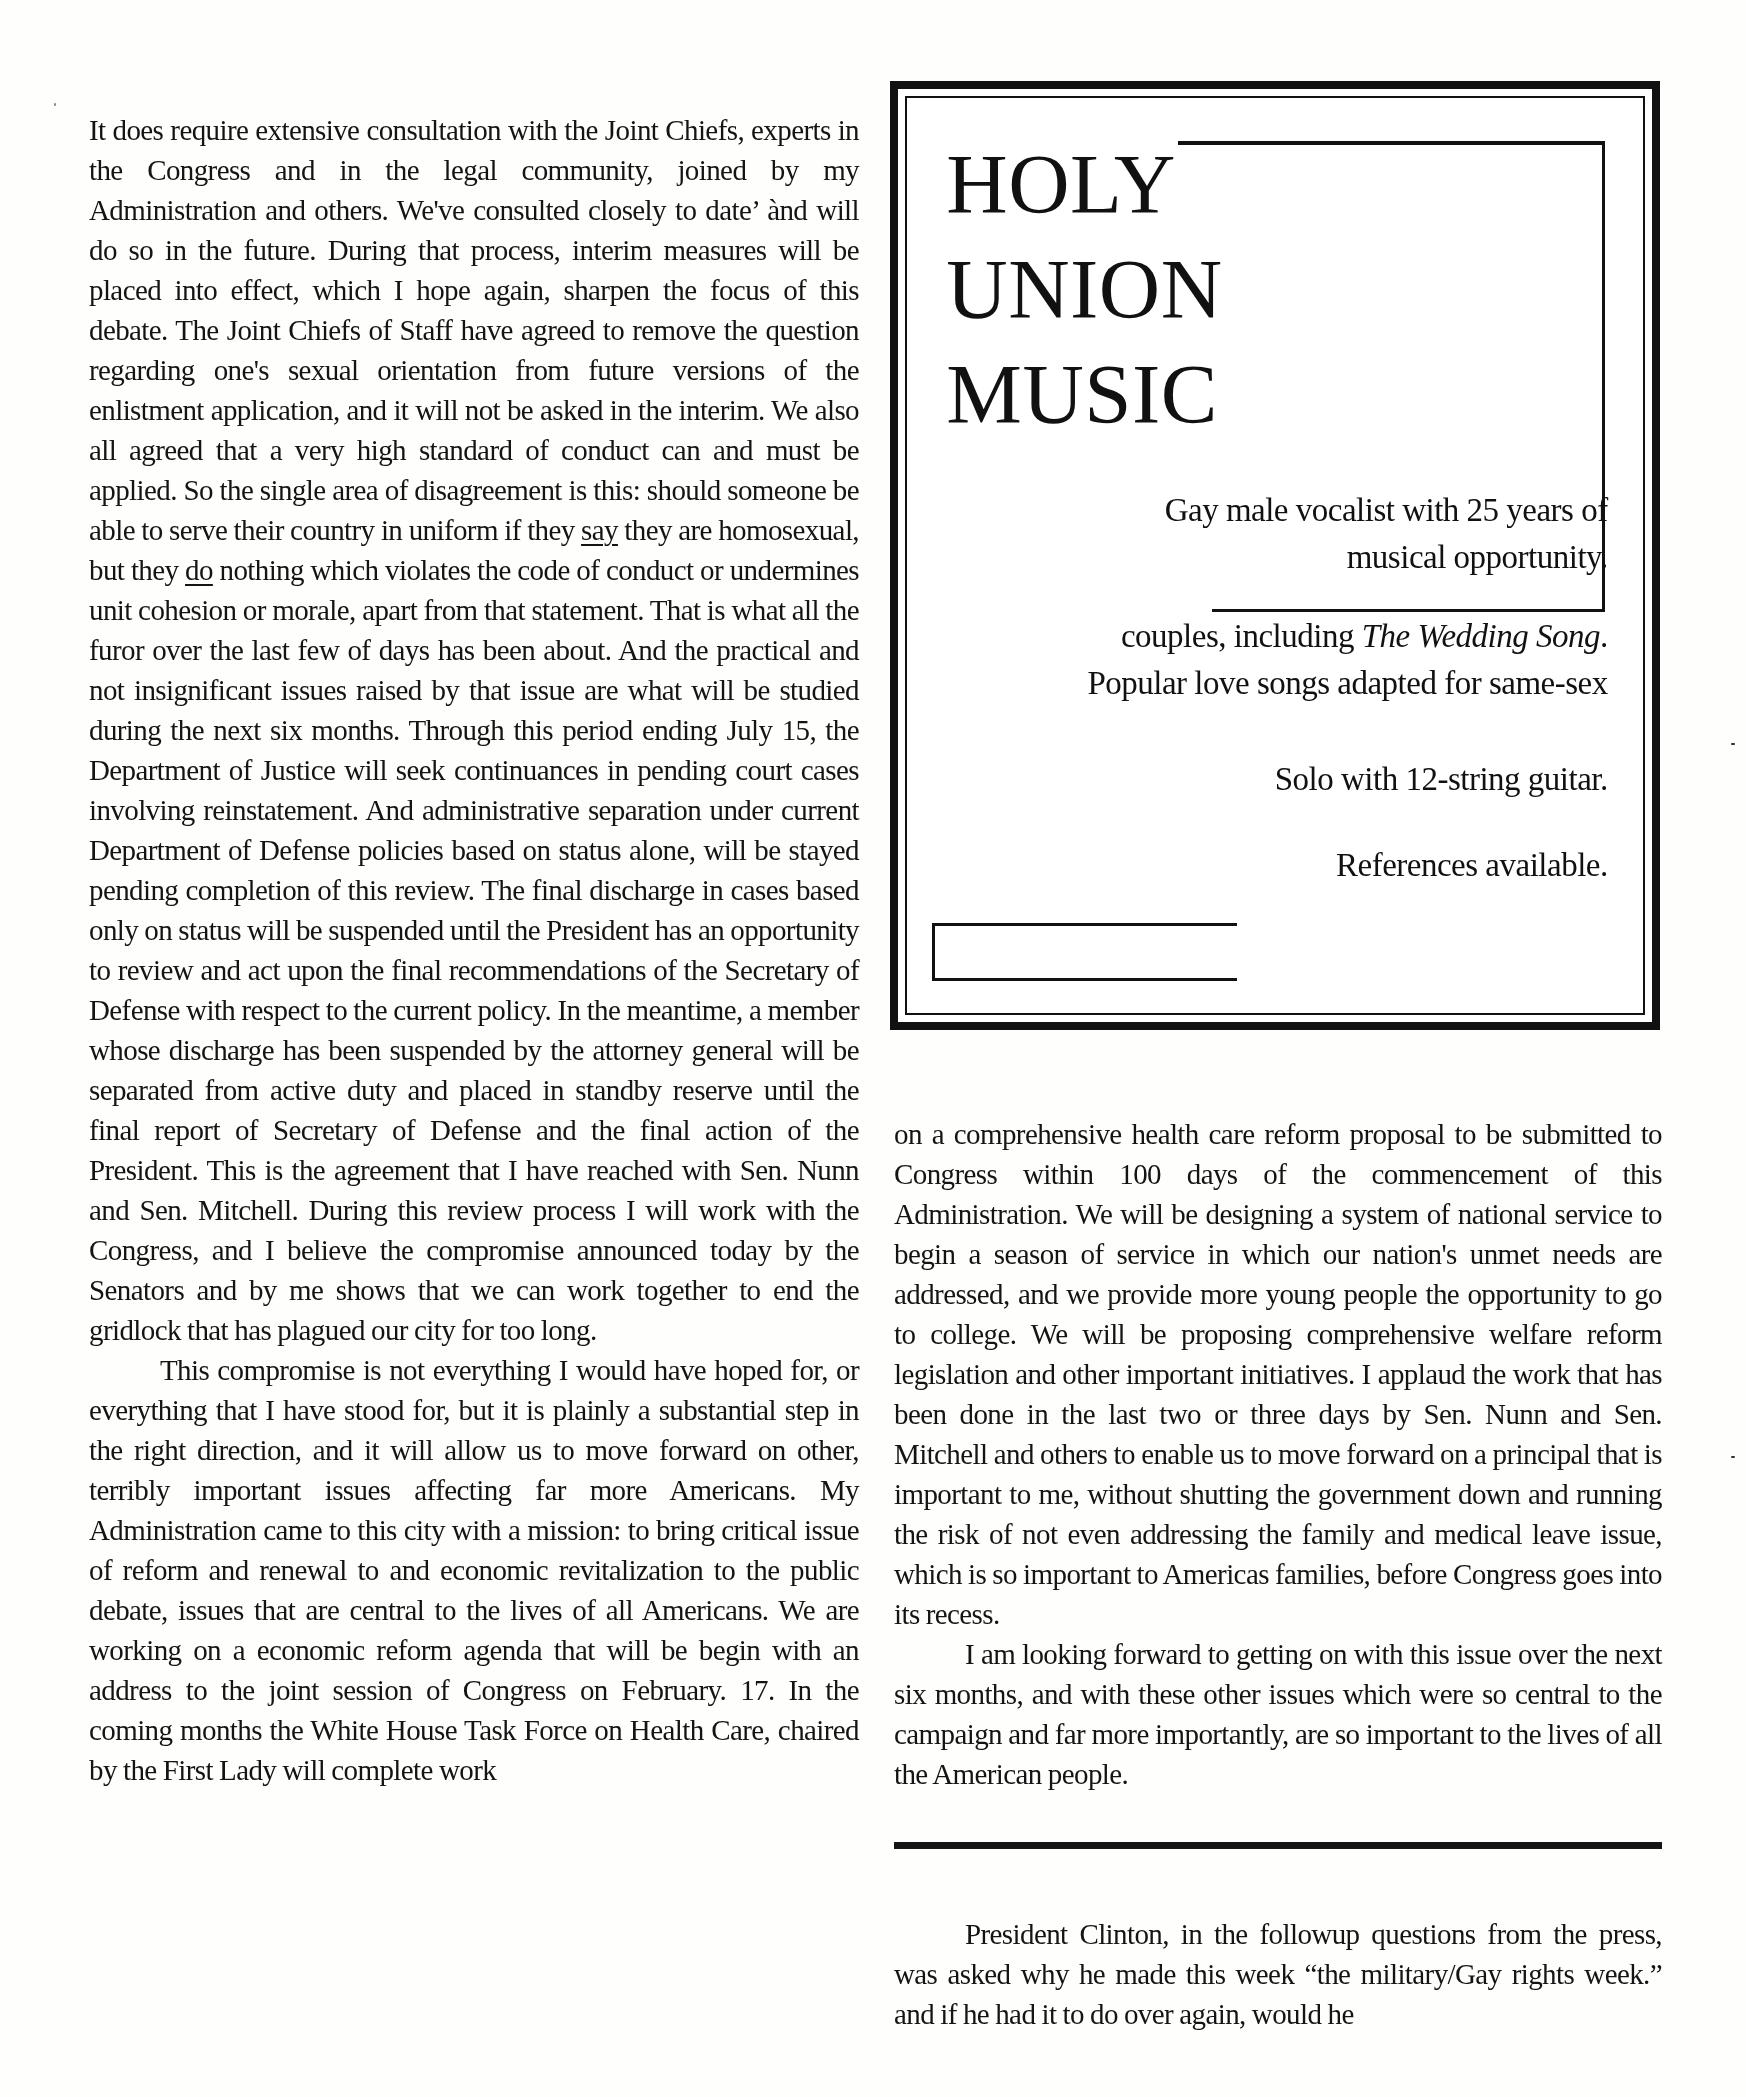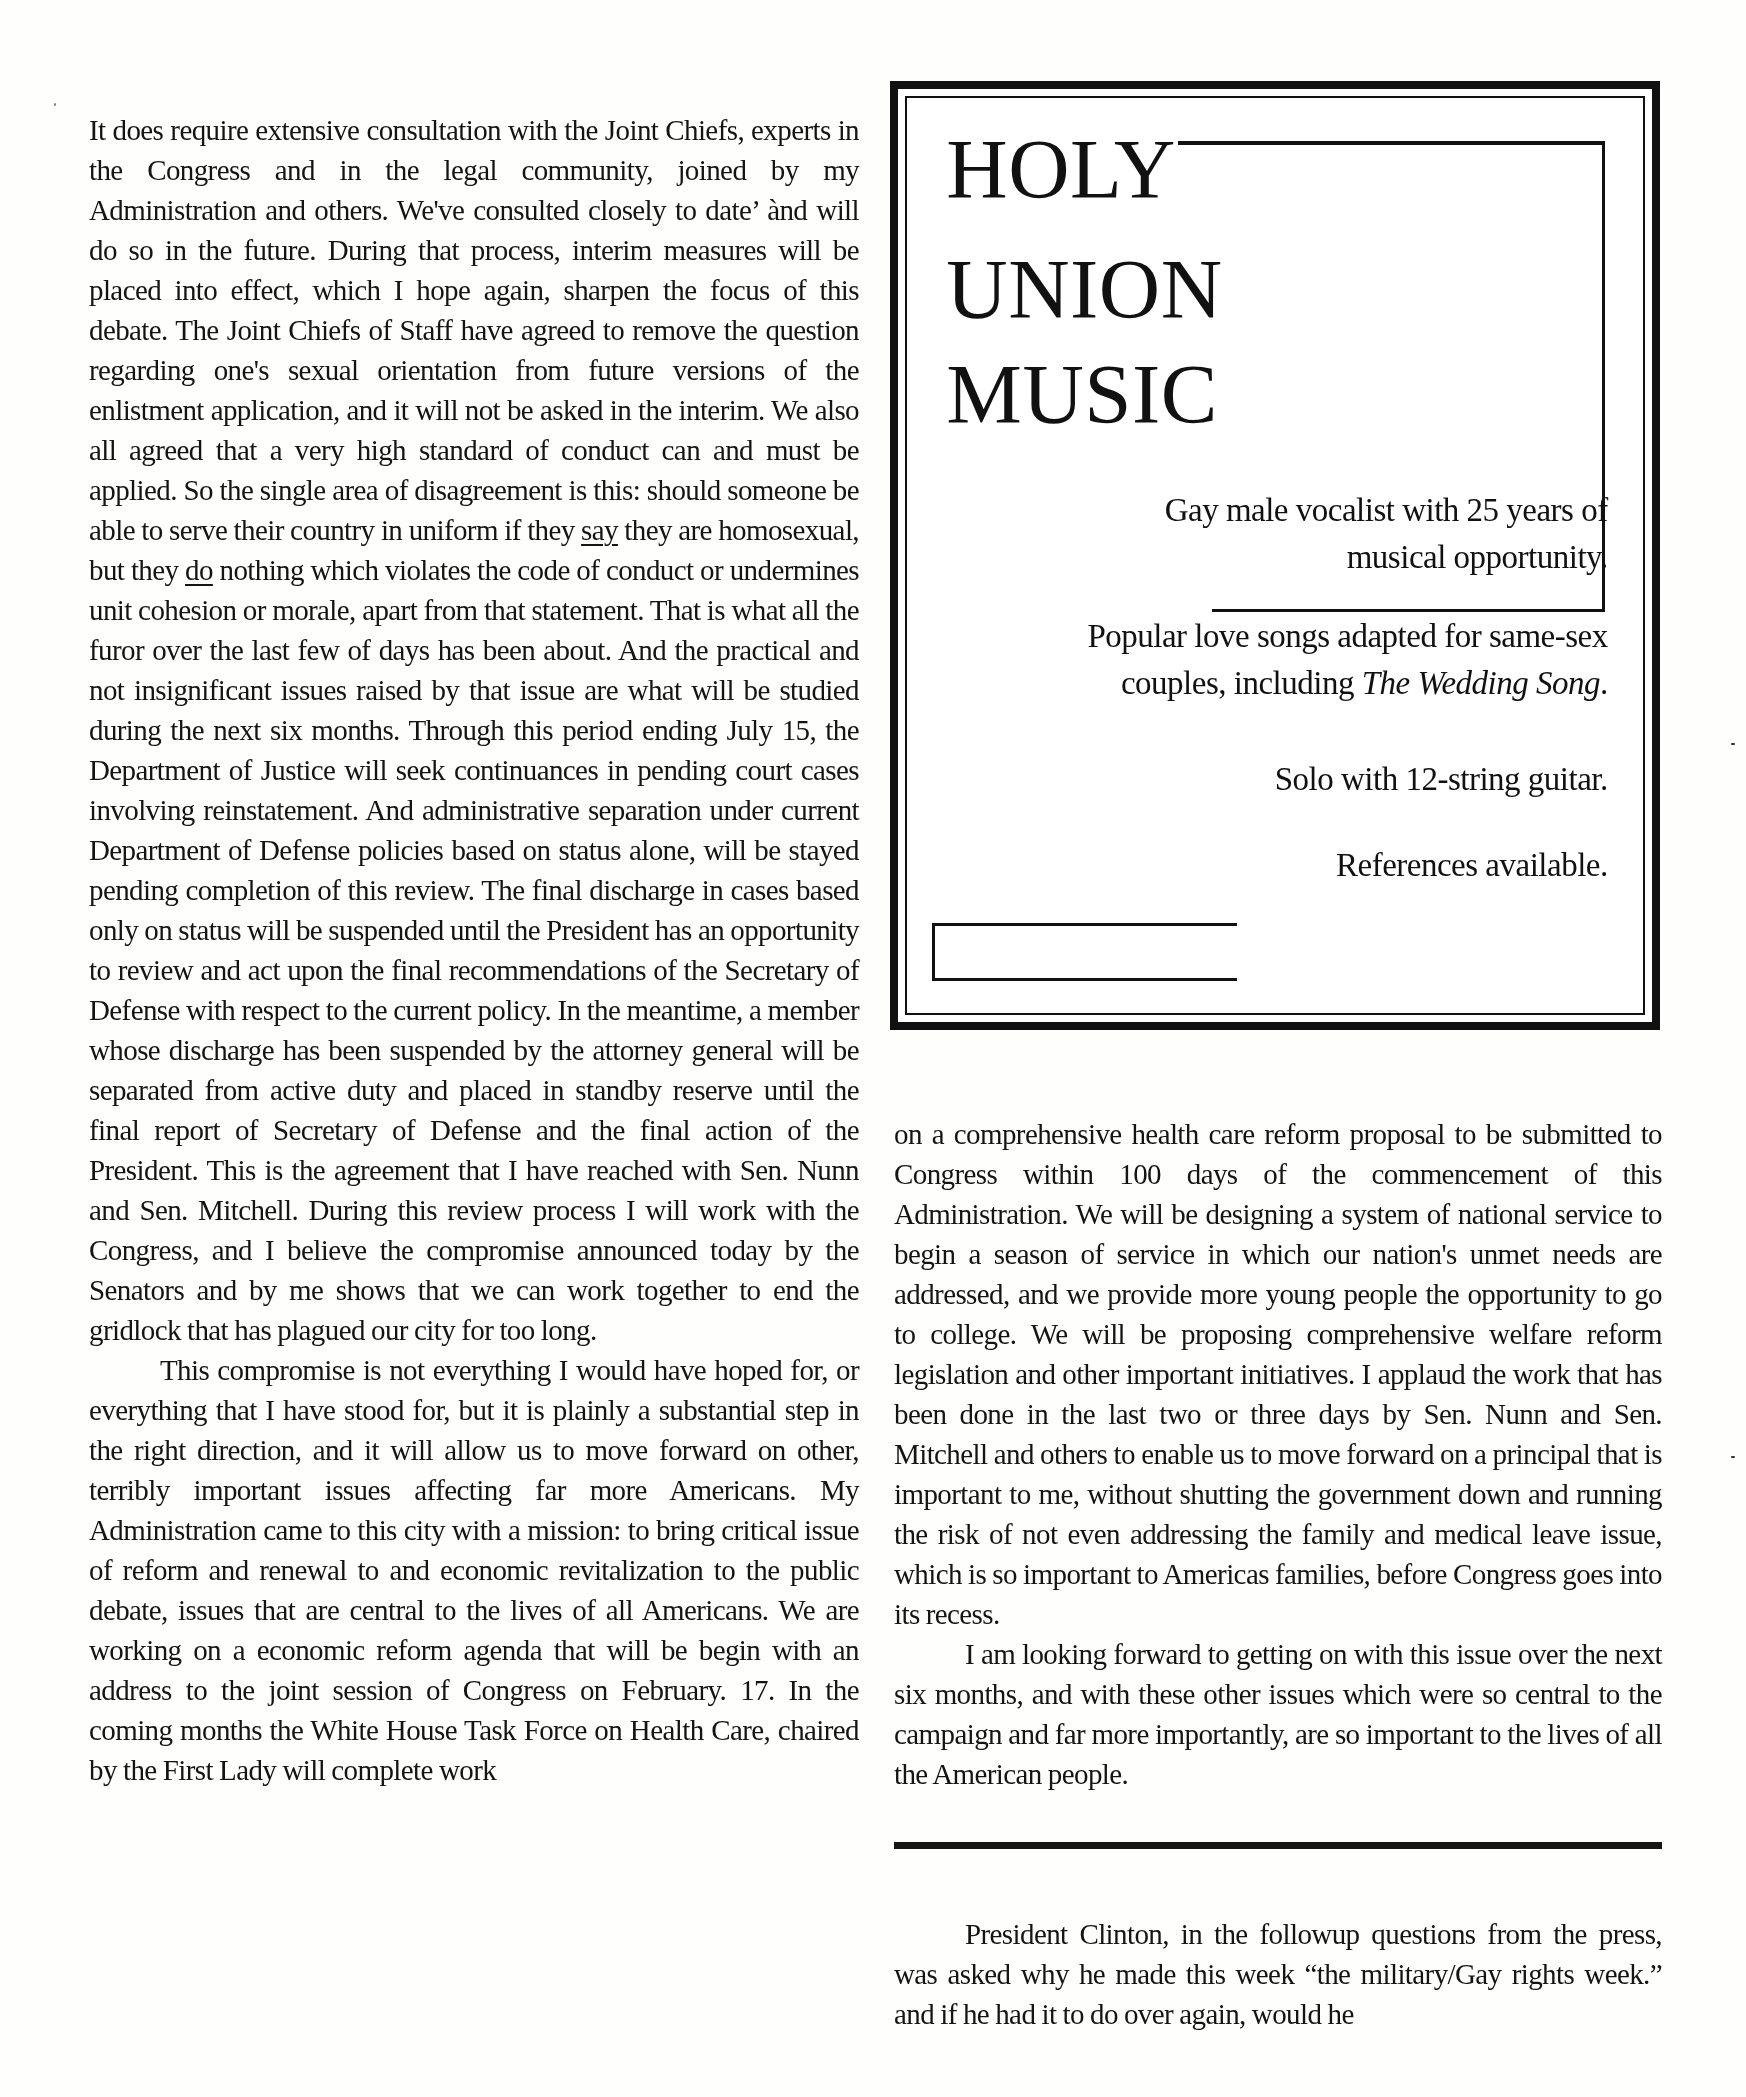--- a/index.html
+++ b/index.html
@@ -41,21 +41,21 @@
     border: 2.9px solid #111;
   }
   .ad-title {
     position: absolute;
     left: 39px;
     font-size: 85px;
     line-height: 85px;
     letter-spacing: 0.5px;
     color: #111;
   }
-  #ad-title-1 { top: 29px; }
+  #ad-title-1 { top: 44px; }
   #ad-title-2 { top: 149px; }
   #ad-title-3 { top: 254px; }
   
   #title-frame {
     position: absolute;
     left: 271px; top: 43px;
     width: 427px; height: 471px;
   }
   #title-frame .top { position:absolute; left:0; top:0; right:0; height:3.4px; background:#111; }
   #title-frame .right { position:absolute; right:0; top:0; bottom:0; width:3.4px; background:#111; }
@@ -122,22 +122,22 @@
     </div>
     <div id="ad-title-1" class="ad-title">HOLY</div>
     <div id="ad-title-2" class="ad-title">UNION</div>
     <div id="ad-title-3" class="ad-title">MUSIC</div>
 
     <div id="ad-desc-1" class="ad-line">
       <div>Gay male vocalist with 25 years of</div>
       <div>musical opportunity.</div>
     </div>
     <div id="ad-desc-2" class="ad-line">
+      <div><span>couples, including </span><i>The Wedding Song</i><span>.</span></div>
       <div>Popular love songs adapted for same-sex</div>
-      <div><span>couples, including </span><i>The Wedding Song</i><span>.</span></div>
     </div>
     <div id="ad-desc-3" class="ad-line">Solo with 12-string guitar.</div>
     <div id="ad-desc-4" class="ad-line">References available.</div>
 
     <div id="contact-frame"></div>
   </div>
 </div>
 
 <div id="right-col-lower" class="col">
   <p>on a comprehensive health care reform proposal to be submitted to Congress within 100 days of the commencement of this Administration. We will be designing a system of national service to begin a season of service in which our nation's unmet needs are addressed, and we provide more young people the opportunity to go to college. We will be proposing comprehensive welfare reform legislation and other important initiatives. I applaud the work that has been done in the last two or three days by Sen. Nunn and Sen. Mitchell and others to enable us to move forward on a principal that is important to me, without shutting the government down and running the risk of not even addressing the family and medical leave issue, which is so important to Americas families, before Congress goes into its recess.</p>

